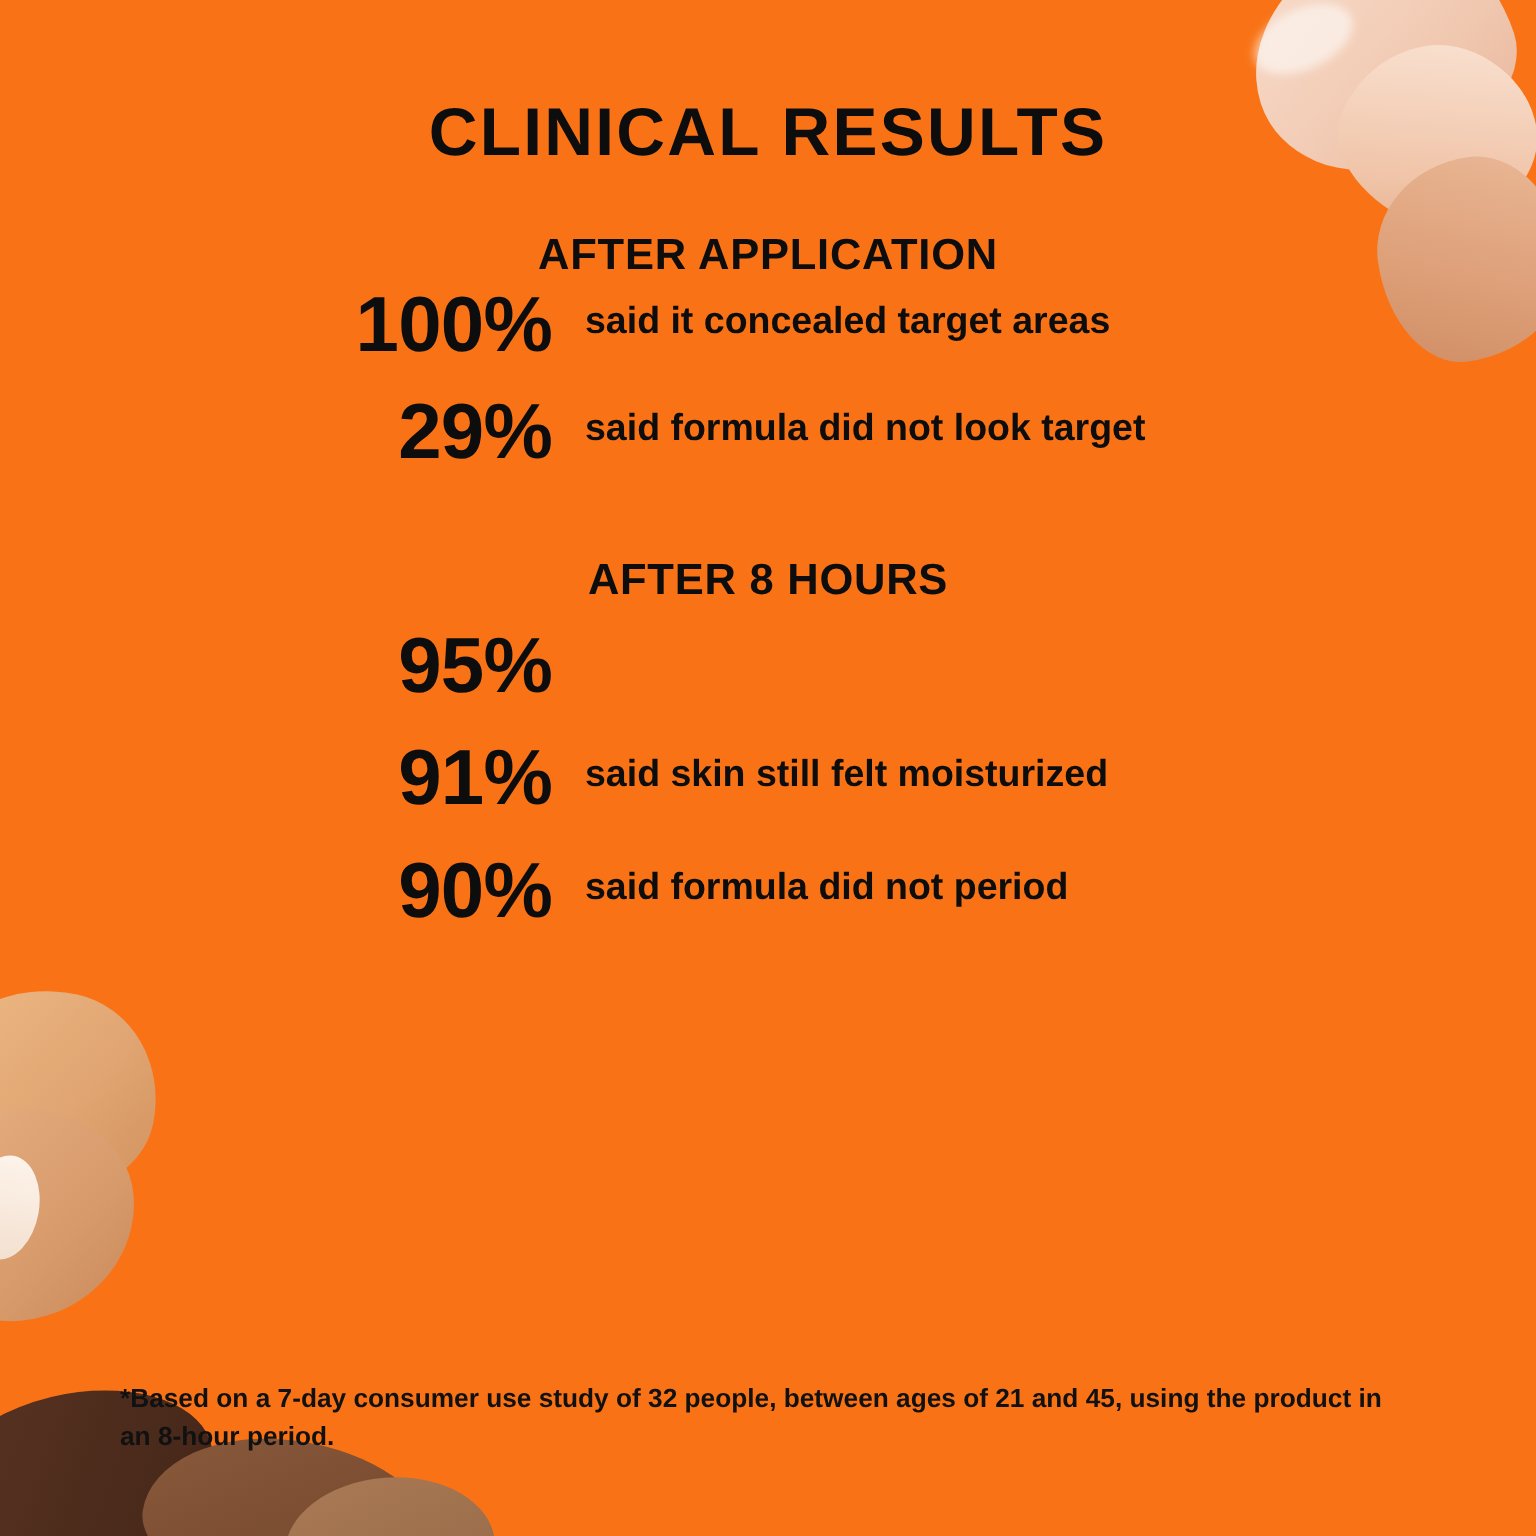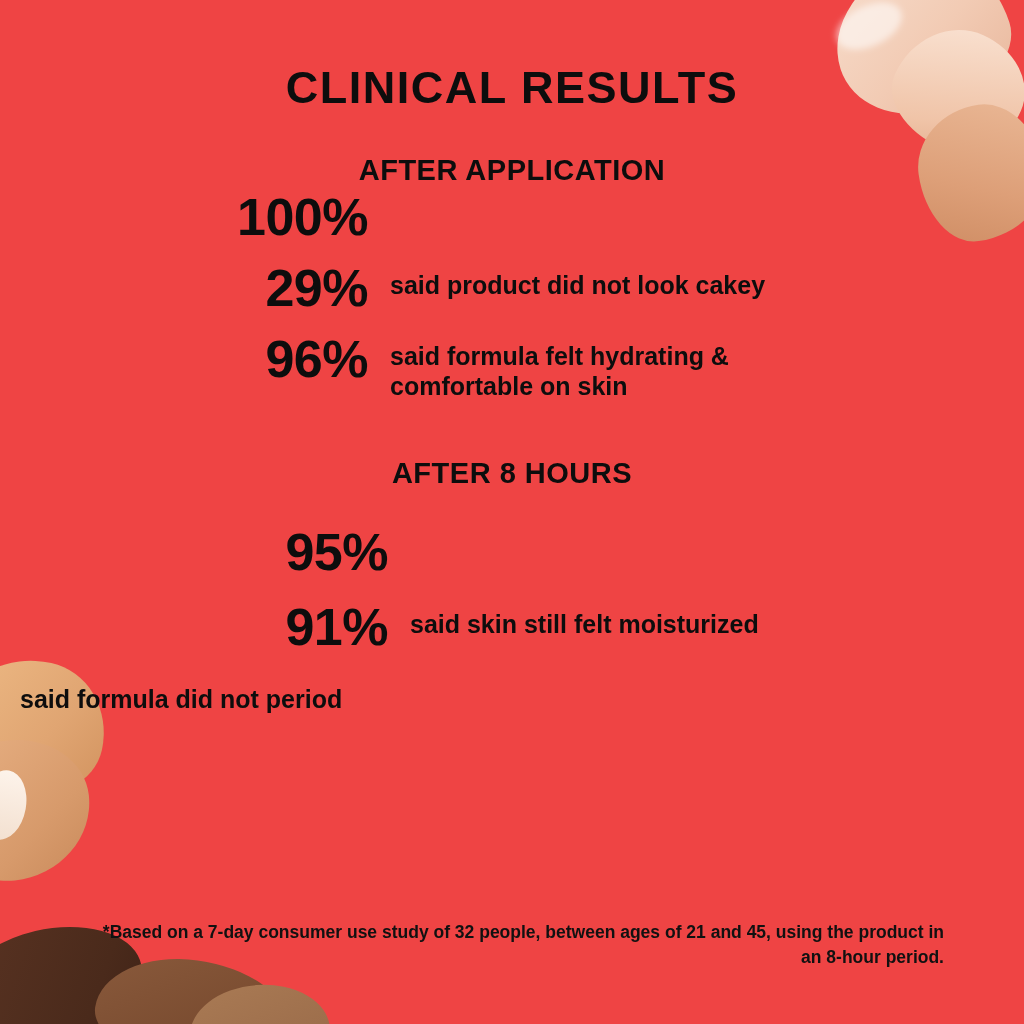--- a/index.html
+++ b/index.html
@@ -11,21 +11,21 @@
   body {
     font-family: "Liberation Sans", sans-serif;
     background: #efedee;
     position: relative;
   }
 
   .canvas {
     position: relative;
     width: 1024px;
     height: 1024px;
-    background: #ef4444;
+    background: #f97316;
     overflow: hidden;
   }
 
   
   .smear { position: absolute; pointer-events: none; }
 
   
   .smear-tr-1 {
     top: -40px; right: 15px;
     width: 175px; height: 150px;
@@ -151,29 +151,29 @@
   }
   .stat-text {
     font-size: 25px;
     font-weight: 700;
     line-height: 1.18;
     max-width: 440px;
     padding-top: 9px;
     color: #0d0d0d;
   }
 
-  .stats-after-hours { margin-top: 36px; padding-left: 20px; }
+  .stats-after-hours { margin-top: 14px; }
   .stats-after-hours .stat-row { margin-bottom: 22px; }
 
   .footnote {
     position: absolute;
     left: 0;
     right: 0;
     top: 920px;
-    text-align: right;
+    text-align: left;
     font-size: 17.5px;
     font-weight: 700;
     line-height: 1.45;
     color: #111111;
     padding: 0 80px;
   }
 </style>
 </head>
 <body>
 
@@ -195,48 +195,46 @@
   <div class="content">
 
     <h1 class="main-title">CLINICAL RESULTS</h1>
 
     <h2 class="section-heading section-1-heading">AFTER APPLICATION</h2>
 
     <div class="stats stats-after-application">
 
       <div class="stat-row">
         <div class="stat-pct">100%</div>
+        <div class="stat-text">said it concealed target areas</div>
       </div>
 
       <div class="stat-row">
         <div class="stat-pct">29%</div>
-        <div class="stat-text">said product did not look cakey</div>
-      </div>
-
-      <div class="stat-row">
-        <div class="stat-pct">96%</div>
-        <div class="stat-text">said formula felt hydrating &amp; comfortable on skin</div>
-      </div>
+        <div class="stat-text">said formula did not look target</div>
+      </div>
+
 
     </div>
 
     <h2 class="section-heading section-2-heading">AFTER 8 HOURS</h2>
 
     <div class="stats stats-after-hours">
 
       <div class="stat-row">
         <div class="stat-pct">95%</div>
       </div>
 
       <div class="stat-row">
         <div class="stat-pct">91%</div>
         <div class="stat-text">said skin still felt moisturized</div>
       </div>
 
       <div class="stat-row">
+        <div class="stat-pct">90%</div>
         <div class="stat-text">said formula did not period</div>
       </div>
 
     </div>
 
     <div class="footnote">*Based on a 7-day consumer use study of 32 people, between ages of 21 and 45, using the product in an 8-hour period.</div>
 
   </div>
 </div>
 

